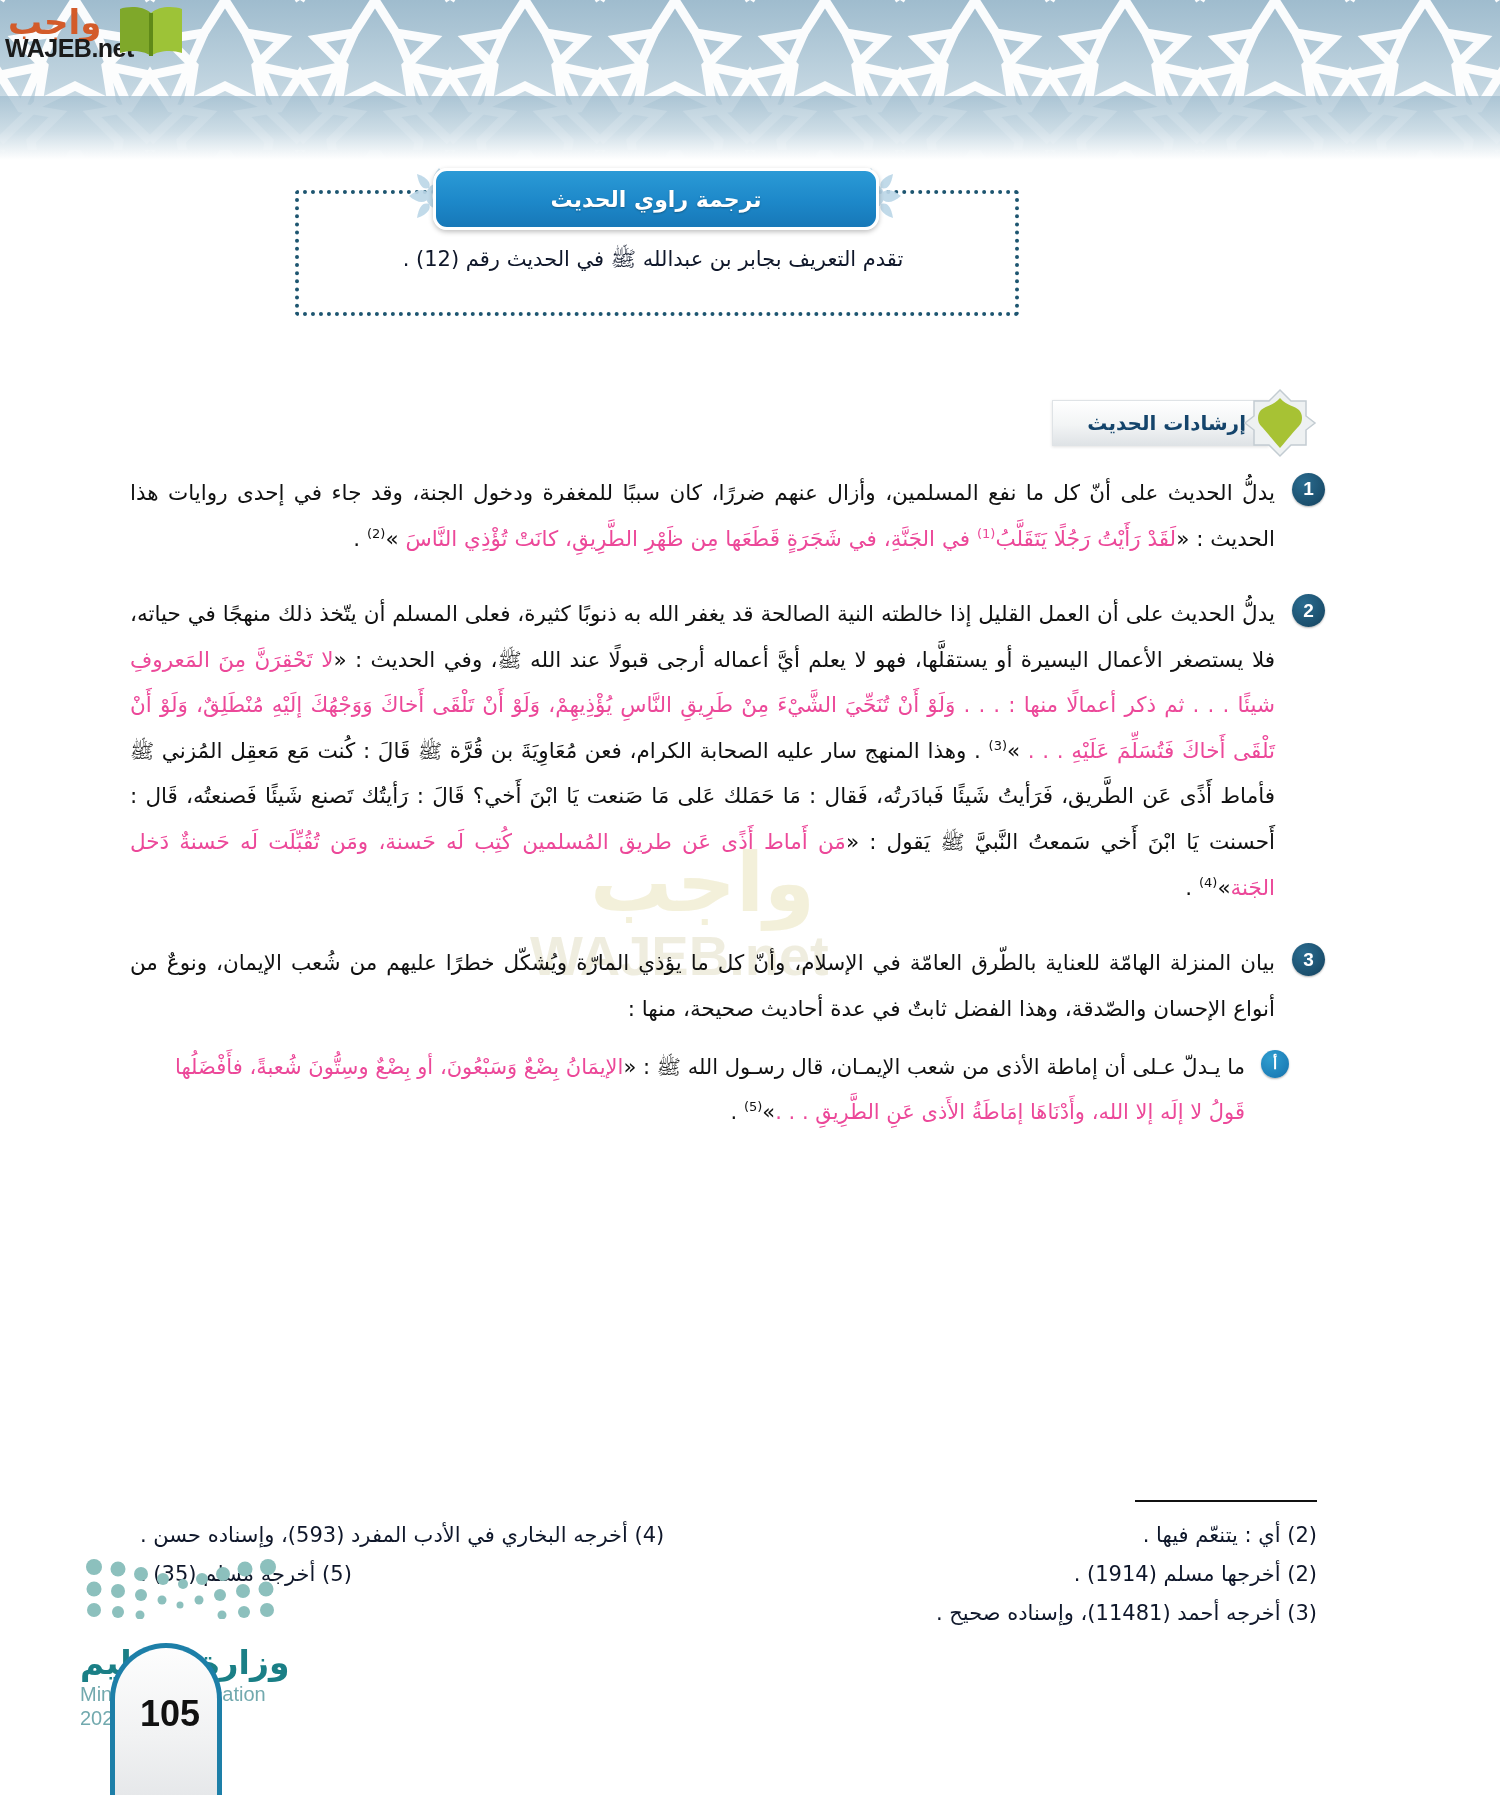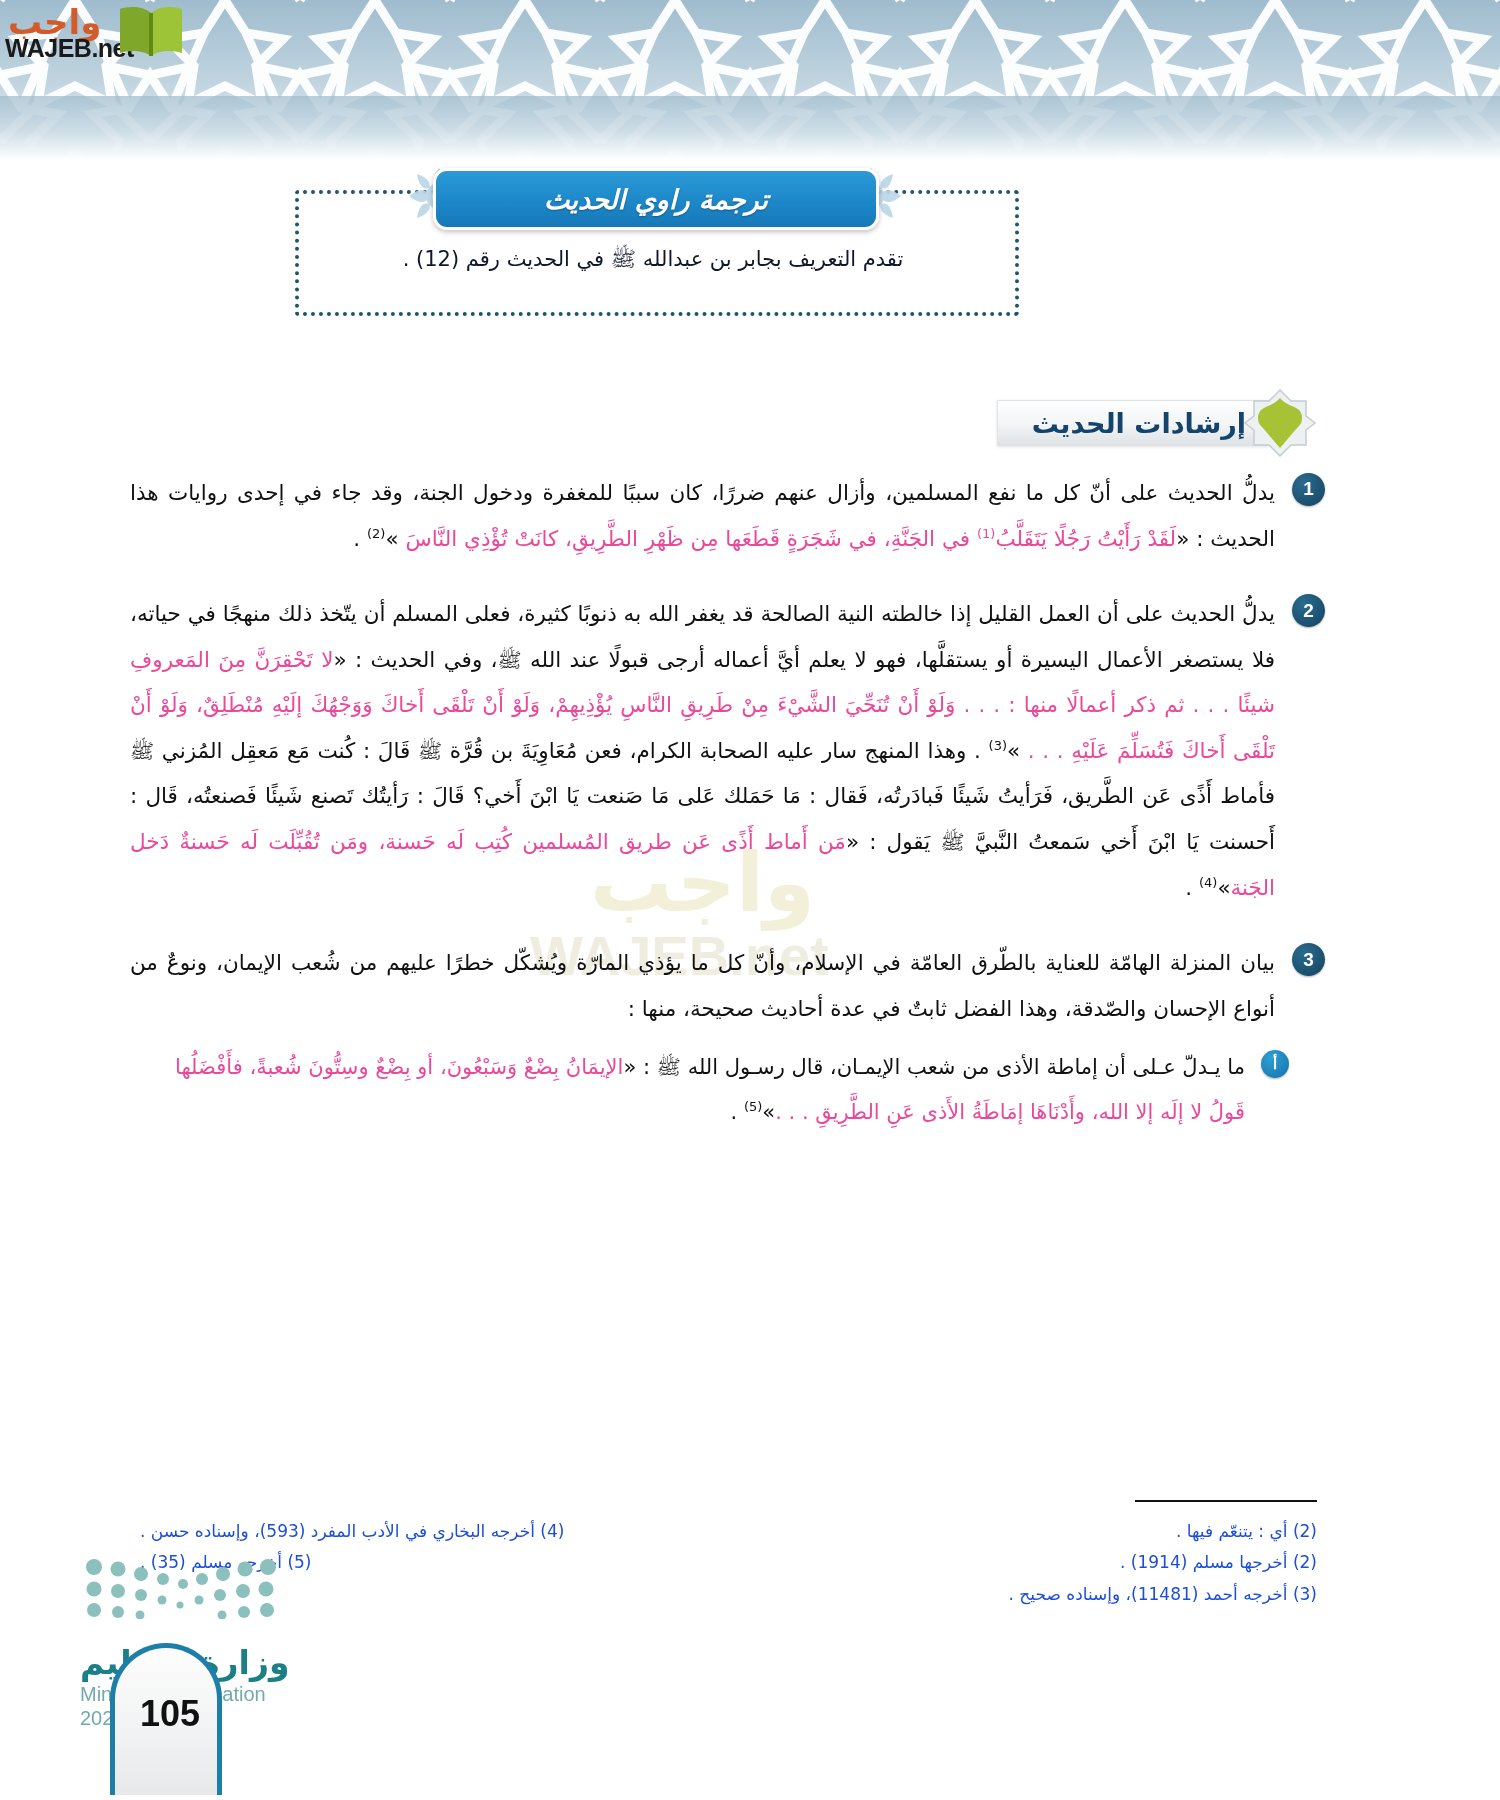--- a/index.html
+++ b/index.html
@@ -52,24 +52,23 @@
     position:absolute;top:0px;left:138px;
     width:440px;height:56px;
     background:linear-gradient(180deg,#2b9ad6 0%,#1d88c9 55%,#1778b8 100%);
     border:3px solid #ffffff;
     border-radius:14px;
     box-shadow:0 2px 5px rgba(0,0,0,.25);
     display:flex;align-items:center;justify-content:center;
     z-index:4;
   }
   .title-pill span{
-    color:#ffffff;font-size:27px;font-weight:bold;
+    color:#ffffff;font-size:22px;font-weight:bold;
     font-family:"DejaVu Sans",sans-serif;
     text-shadow:0 1px 2px rgba(0,0,0,.3);
-    font-style:italic;
   }
   .pill-orn{position:absolute;top:-6px;width:72px;height:68px;z-index:3;}
   .pill-orn.right{left:108px;}
   .pill-orn.left{left:540px;}
 
   .section-note{
     position:absolute;top:78px;left:0;width:716px;
     text-align:center;
     font-size:21px;color:#0f172a;
     font-family:"DejaVu Sans",sans-serif;
@@ -79,21 +78,21 @@
   
   .guide-heading{
     position:absolute;top:388px;right:183px;
     height:70px;display:flex;align-items:center;direction:rtl;
   }
   .guide-heading .gh-label{
     background:linear-gradient(180deg,#ffffff 0%,#f2f4f5 55%,#dfe3e6 100%);
     border:1px solid #dfe3e6;
     height:44px;display:flex;align-items:center;
     padding:0 22px 0 34px;
-    font-size:27px;font-weight:bold;color:#14446b;
+    font-size:20px;font-weight:bold;color:#14446b;
     font-family:"DejaVu Sans",sans-serif;
     box-shadow:0 1px 3px rgba(0,0,0,.12);
     margin-right:-26px;
   }
   .guide-heading .gh-icon{
     width:74px;height:70px;position:relative;z-index:3;
   }
 
   
   .content{
@@ -170,21 +169,21 @@
   }
   .fn-rule{
     width:182px;height:0;border-top:2.5px solid #111111;
     margin:0 0 14px auto;
   }
   .fn-cols{display:flex;direction:rtl;}
   .fn-col{flex:0 0 50%;}
   .fn-col.right{padding-left:40px;}
   .fn-col.left{padding-right:0;}
   .fn-line{
-    font-size:17px;line-height:1.85;color:#1d4ed8;
+    font-size:21px;line-height:1.85;color:#0f172a;
     font-family:"DejaVu Sans",sans-serif;
     text-align:right;direction:rtl;
   }
   .fn-col.left .fn-line{text-align:left;}
 
   
   .footer-logo{
     position:absolute;top:1495px;left:62px;width:270px;height:300px;
   }
   .moe-dots{position:absolute;top:62px;left:18px;width:200px;height:62px;}

